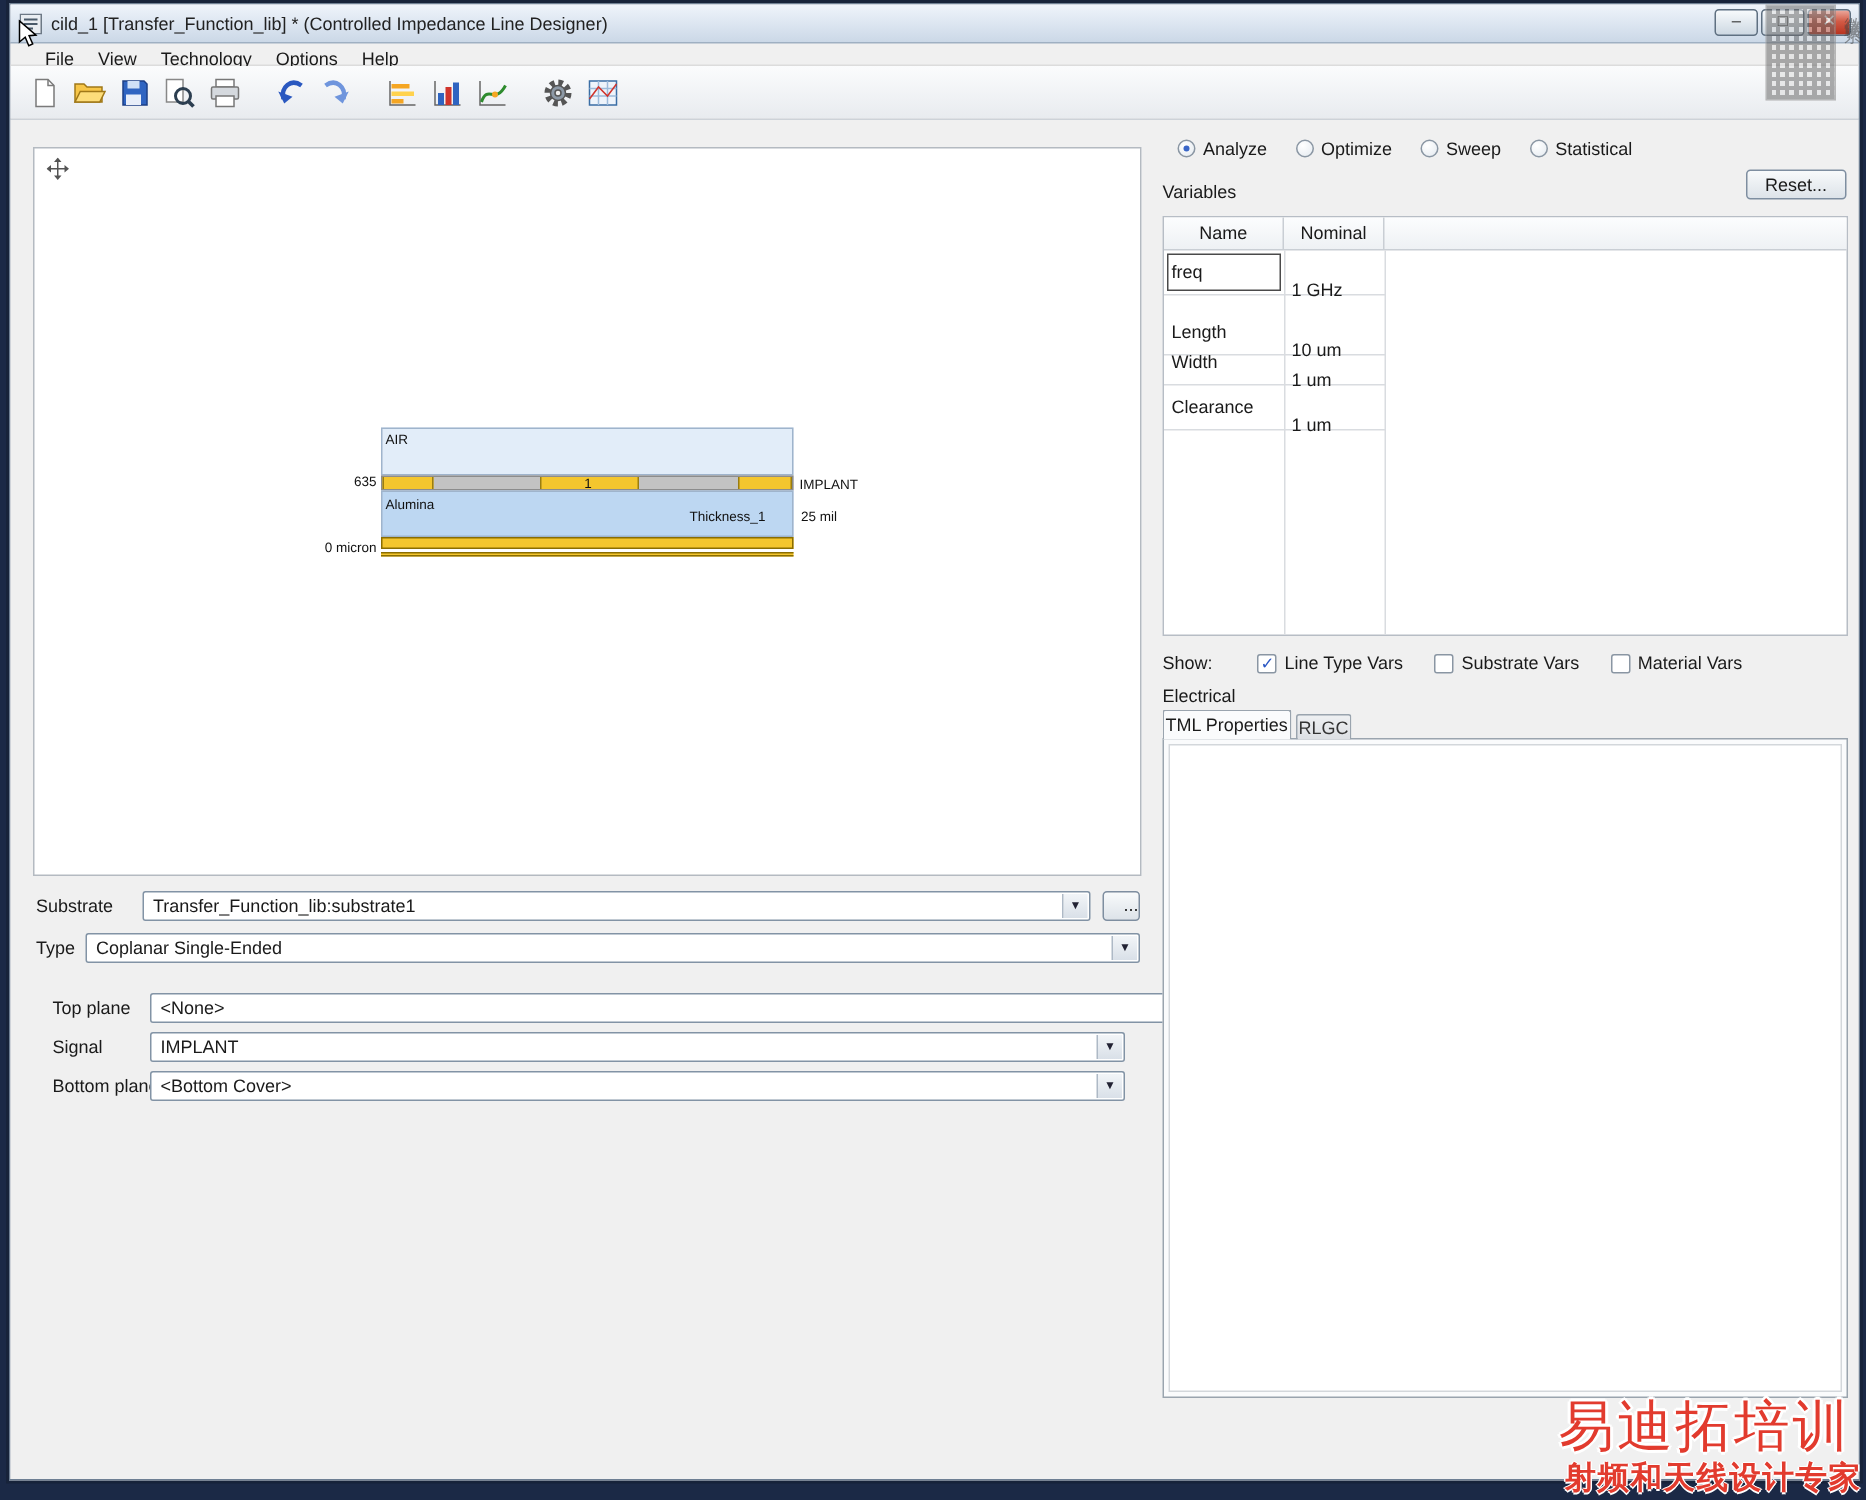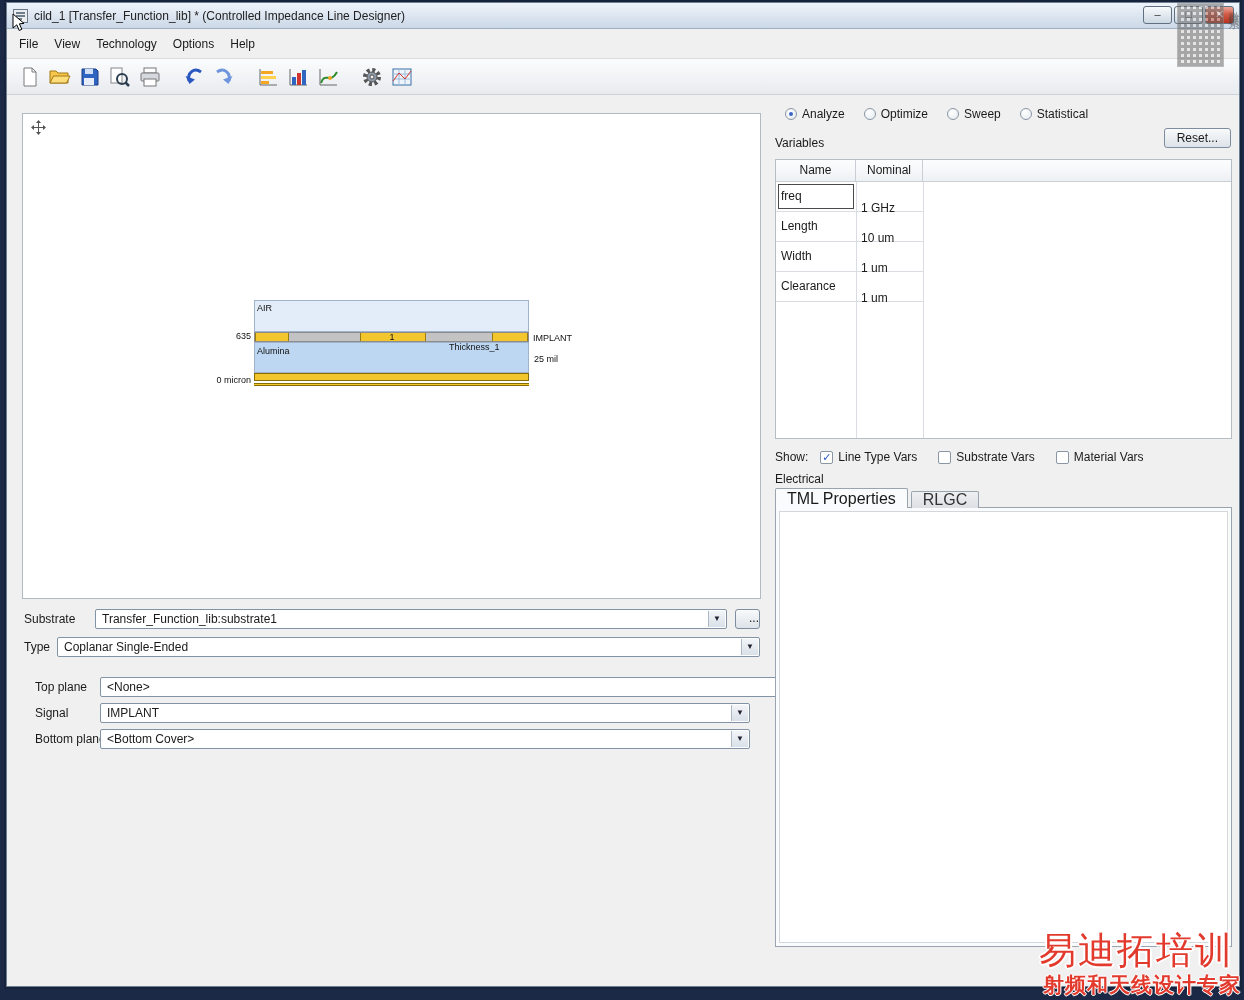--- a/index.html
+++ b/index.html
@@ -8,21 +8,21 @@
 
   .window{position:absolute;left:6px;top:2px;right:4px;bottom:13px;background:#f0f0f0;border:1px solid #6e7f93;box-shadow:0 0 0 2px #17233a;display:flex;flex-direction:column}
 
   .titlebar{height:26px;background:linear-gradient(#eff4fb,#cbd8e7);border-bottom:1px solid #9fb0c2;display:flex;align-items:center;padding:0 6px;position:relative;flex:0 0 auto}
   .title-icon{width:15px;height:14px;margin-right:6px}
   .title-text{font-size:12px;color:#222;white-space:nowrap}
   .win-btns{position:absolute;right:5px;top:3px;display:flex;gap:2px}
   .win-btn{width:29px;height:18px;border:1px solid #5f7081;border-radius:3px;background:linear-gradient(#f7fafc,#cdd8e2);font-size:11px;line-height:15px;text-align:center;color:#333}
   .win-btn.close{background:linear-gradient(#eba79b,#d25b46 45%,#b8321f);color:#fff;font-weight:bold}
 
-  .menubar{height:30px;background:#f0f0f0;border-bottom:1px solid #dcdcdc;display:flex;align-items:center;padding-left:4px;flex:0 0 auto}
+  .menubar{height:15px;background:#f0f0f0;border-bottom:1px solid #dcdcdc;display:flex;padding-left:15px;flex:0 0 auto}
   .menu-item{padding:3px 8px;cursor:default}
 
   .toolbar{height:36px;background:linear-gradient(#fbfcfd,#e8ebef);border-bottom:1px solid #cdd2d8;display:flex;align-items:center;padding-left:8px;flex:0 0 auto}
   .tool-btn{width:30px;height:28px;display:flex;align-items:center;justify-content:center}
   .tool-gap{width:14px}
 
   .content{flex:1;position:relative;background:#f0f0f0}
 
   
   .canvas-panel{position:absolute;left:15px;top:18px;width:739px;height:486px;background:#fff;border:1px solid #b4bac1}
@@ -60,25 +60,25 @@
   .vline{position:absolute;top:22px;bottom:0;width:1px;background:#d9dce0}
   .vl1{left:80px}.vl2{left:147px}
   .vt-row{position:absolute;left:0;width:148px;height:30px;border-bottom:1px solid #d9dce0;display:flex}
   .vt-row .c1{width:80px;padding:0 5px;line-height:29px}
   .vt-row .c2{width:67px;padding:12px 5px;line-height:29px}
   .focus-cell{outline:1px solid #4a4a4a;outline-offset:-3px}
 
   .show-row{position:absolute;left:0;top:355px;display:flex;align-items:center}
   .cbopt{display:flex;align-items:center;margin-right:21px}
   .cb{width:13px;height:13px;border:1px solid #8a96a3;background:#fff;display:inline-flex;align-items:center;justify-content:center;margin-right:5px;font-size:11px;font-weight:bold;color:#2a57c4;border-radius:2px;flex:0 0 auto}
-  .show-lab{margin-right:12px}
+  .show-lab{margin-right:30px}
 
   .electrical-label{position:absolute;left:0;top:377px}
   .tabs{position:absolute;left:0;top:393px;height:20px;display:flex;align-items:flex-end;z-index:2}
-  .tab{border:1px solid #9aa4ae;border-bottom:none;padding:0 11px;font-size:16px;border-radius:2px 2px 0 0;white-space:nowrap}
+  .tab{border:1px solid #9aa4ae;border-bottom:none;padding:0 1px;font-size:12px;border-radius:2px 2px 0 0;white-space:nowrap}
   .tab.active{background:#fafbfc;height:20px;line-height:19px}
   .tab.inactive{background:linear-gradient(#eef0f2,#dcdfe3);height:17px;line-height:16px;margin-left:3px;color:#333}
   .tabpanel{position:absolute;left:0;top:412px;width:457px;height:440px;background:#fafbfc;border:1px solid #9aa4ae}
   .tabpanel .inner{position:absolute;left:3px;top:3px;right:3px;bottom:3px;border:1px solid #d3d7db;background:#fff}
 
   
   .qr-mark{position:absolute;right:3px;top:3px;width:64px;height:74px;z-index:50;opacity:.55;display:flex}
   .qr-box{width:50px;height:64px;background-color:#dcdcdc;background-image:repeating-linear-gradient(0deg,#6a6a6a 0 3px,transparent 3px 6px),repeating-linear-gradient(90deg,#6a6a6a 0 3px,transparent 3px 6px);border:1px solid #888}
   .qr-caption{writing-mode:vertical-rl;font-size:11px;color:#444;letter-spacing:2px;margin-left:2px}
   .brand-mark{position:absolute;right:10px;bottom:24px;z-index:60;font-size:37px;font-weight:normal;color:#e23b2e;letter-spacing:2px;
@@ -216,21 +216,21 @@
         <div class="au" style="left:0;width:34px"></div>
         <div class="au" style="left:105px;width:66px"></div>
         <div class="au" style="left:237px;width:36px"></div>
       </div>
       <div class="dlabel" style="left:336px;top:218px;width:66px;text-align:center">1</div>
       <div class="dlabel" style="left:192px;top:217px;width:36px;text-align:right">635</div>
       <div class="dlabel" style="left:510px;top:219px">IMPLANT</div>
 
       <div class="drect alumina"></div>
       <div class="dlabel" style="left:234px;top:232px">Alumina</div>
-      <div class="dlabel" style="left:426px;top:228px;width:72px;text-align:left">Thickness_1</div>
+      <div class="dlabel" style="left:426px;top:240px;width:72px;text-align:center">Thickness_1</div>
       <div class="dlabel" style="left:511px;top:240px">25 mil</div>
 
       <div class="drect gnd"></div>
       <div class="drect gnd2"></div>
       <div class="dlabel" style="left:186px;top:261px;width:42px;text-align:right">0 micron</div>
     </div>
 
     <div class="flabel" style="left:17px;top:517px">Substrate</div>
     <div class="combo" style="left:88px;top:514px;width:632px">
       <span>Transfer_Function_lib:substrate1</span>
@@ -291,21 +291,21 @@
           <div class="hc hc1">Name</div>
           <div class="hc hc2">Nominal</div>
         </div>
         <div class="vline vl1"></div>
         <div class="vline vl2"></div>
 
         <div class="vt-row" style="top:22px">
           <div class="c1 focus-cell">freq</div>
           <div class="c2">1 GHz</div>
         </div>
-        <div class="vt-row" style="top:52px">
+        <div class="vt-row" style="top:62px">
           <div class="c1">Length</div>
           <div class="c2">10 um</div>
         </div>
         <div class="vt-row" style="top:82px">
           <div class="c1">Width</div>
           <div class="c2">1 um</div>
         </div>
         <div class="vt-row" style="top:112px">
           <div class="c1">Clearance</div>
           <div class="c2">1 um</div>

